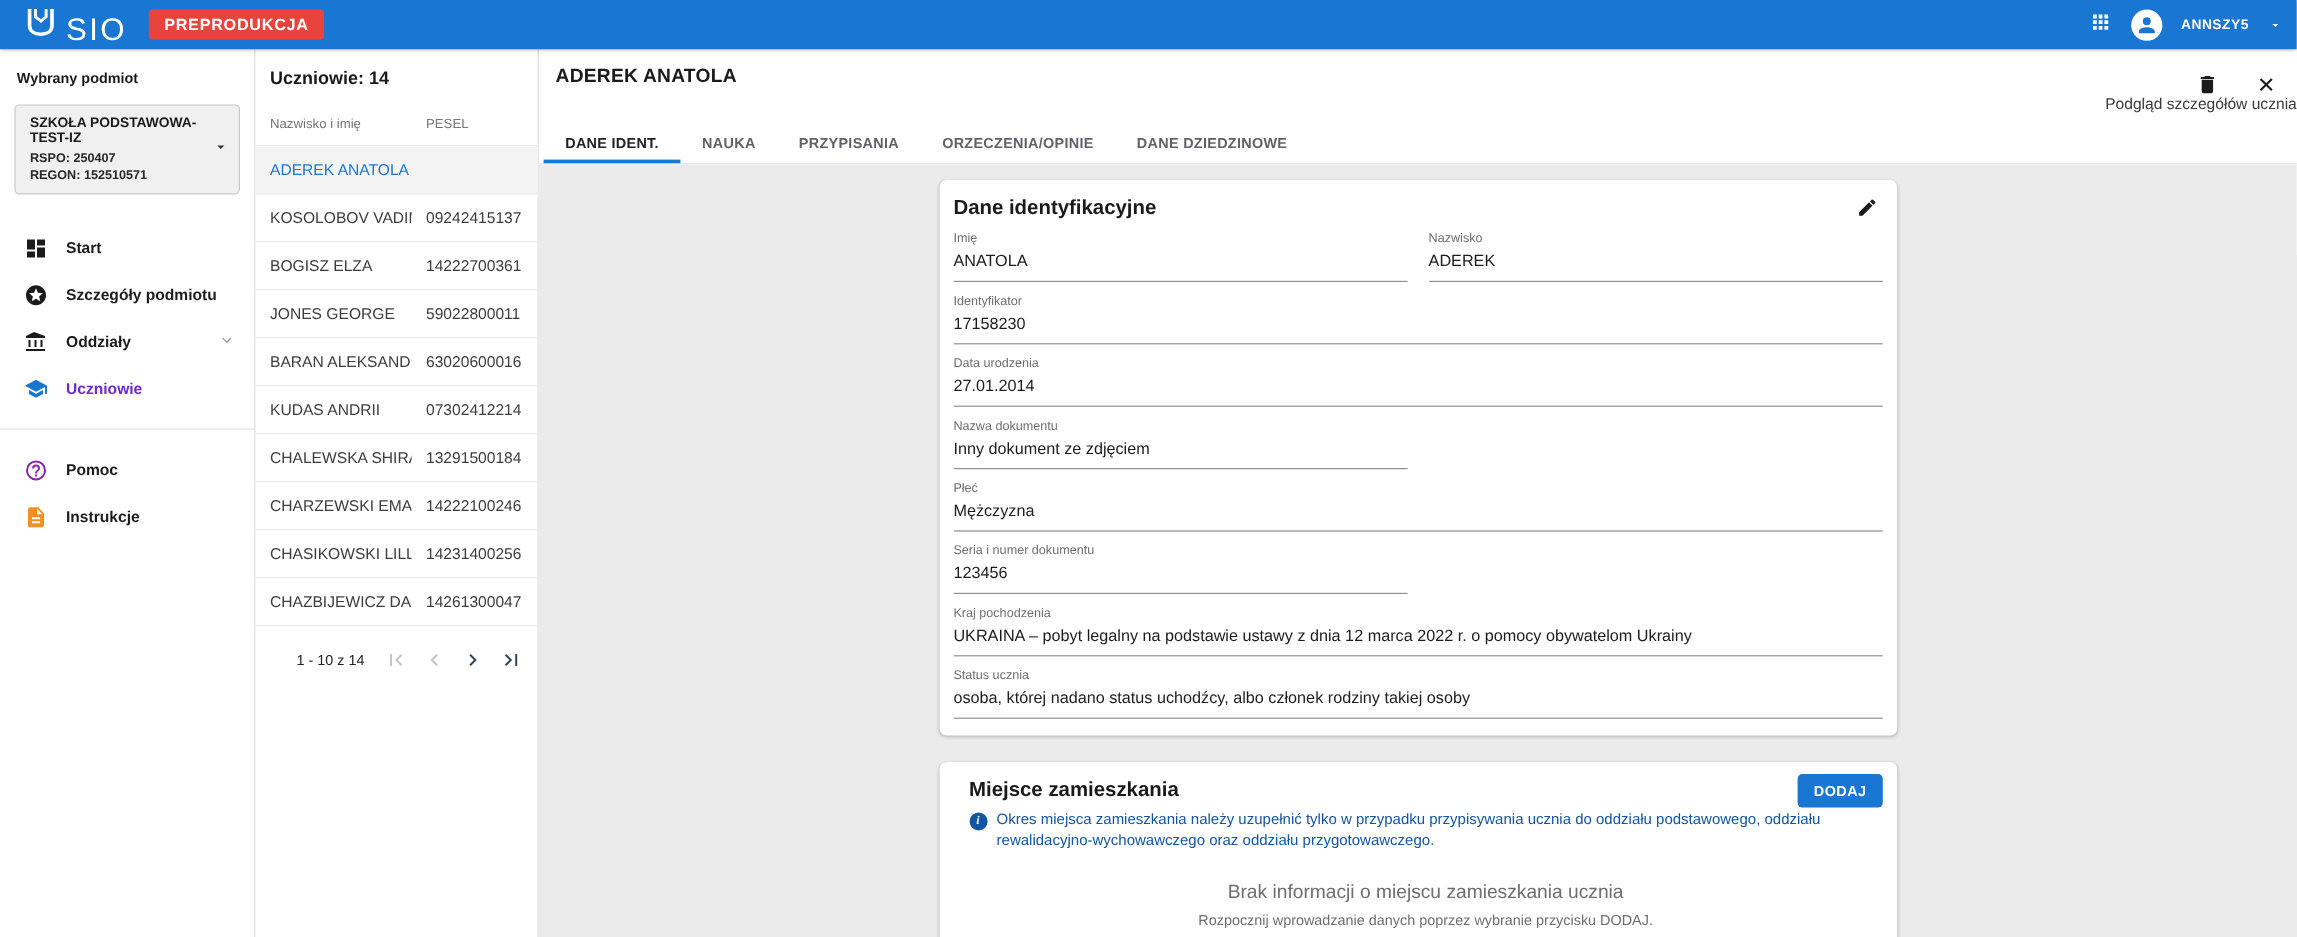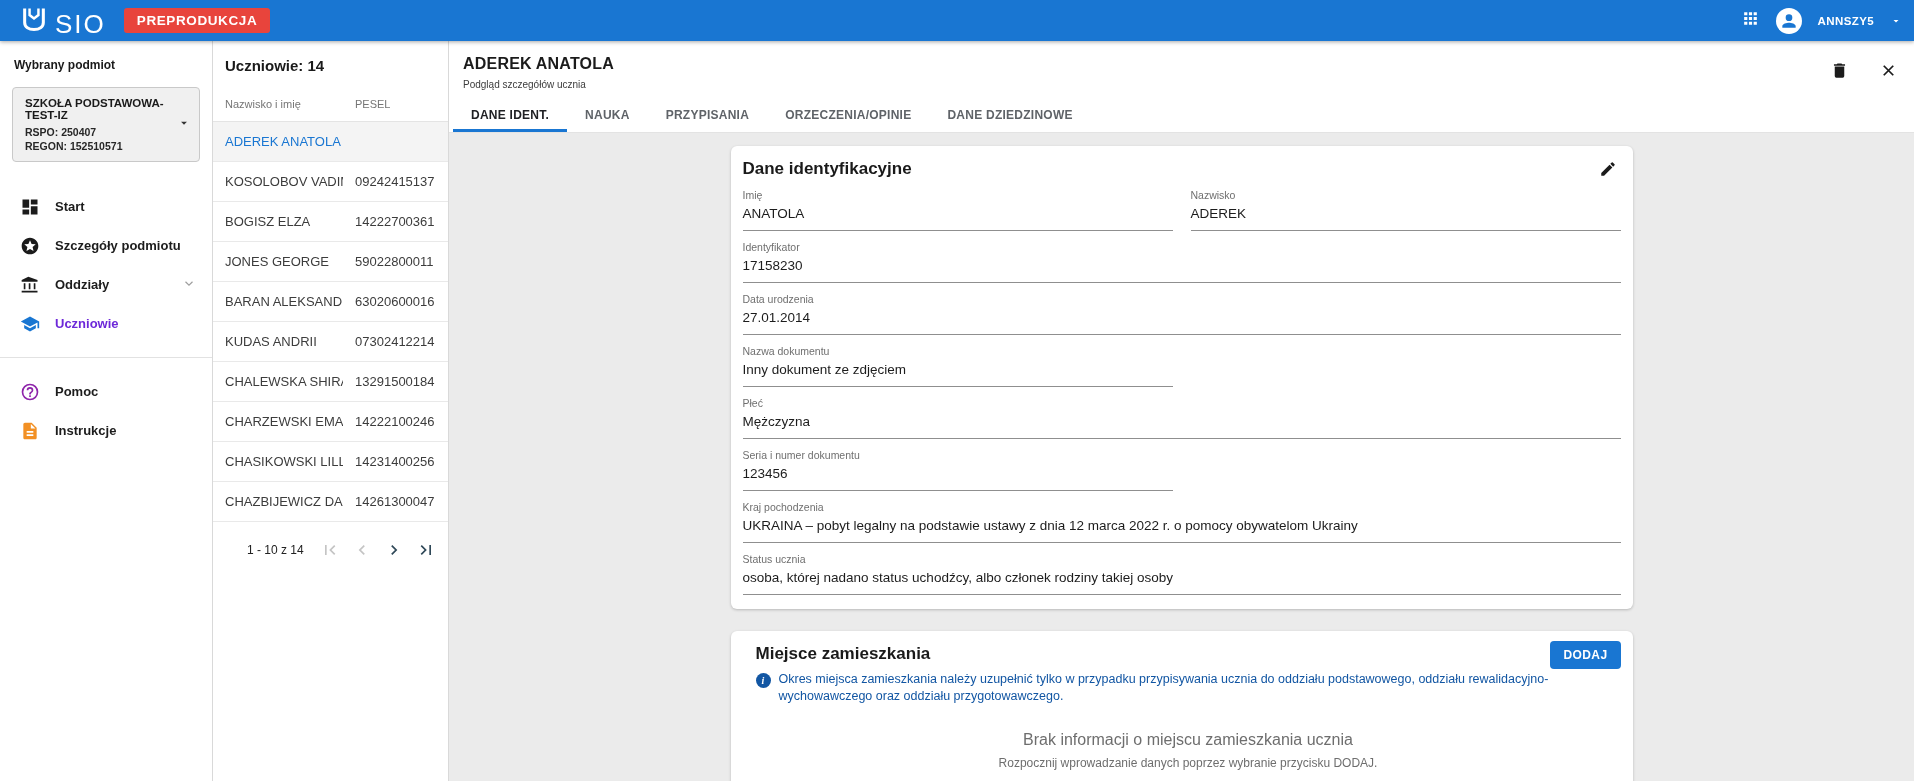--- a/index.html
+++ b/index.html
@@ -59,31 +59,31 @@
   .page-btn { width:24px; height:24px; border:none; background:transparent; margin-left:8px;
     display:flex; align-items:center; justify-content:center; cursor:pointer; padding:0; }
   .page-btn:first-of-type { margin-left:14px; }
   .page-btn.disabled { color:#c4c4c4; cursor:default; }
   .page-btn.enabled { color:#2f4858; }
 
   
   .detail-panel { flex:1; display:flex; flex-direction:column; min-width:0; background:#fff; }
   .detail-header { position:relative; padding:14px 0 0 14px; }
   .detail-title { font-size:16px; font-weight:700; color:#1b1b1b; letter-spacing:.2px; }
-  .detail-subtitle { margin-top:6px; font-size:10px; color:#3c3c3c; }
+  .detail-subtitle { margin-top:6px; font-size:13px; color:#3c3c3c;text-align:right; }
   .detail-actions { position:absolute; top:20px; right:16px; display:flex; gap:30px; color:#1b1b1b; }
   .icon-btn { background:none; border:none; padding:0; cursor:pointer; color:#1b1b1b; }
   .tabbar { margin-top:10px; display:flex; padding-left:4px; border-bottom:1px solid #e3e3e3; }
   .tab { height:32px; padding:0 18px; display:flex; align-items:center; font-size:12px;
     letter-spacing:.25px; color:#5f6368; font-weight:600; border-bottom:3px solid transparent;
     cursor:pointer; white-space:nowrap; }
   .tab.active { color:#202124; border-bottom-color:#1976d2; }
 
   .detail-body { flex:1; background:#ebebeb; overflow:hidden; padding-top:13px; }
-  .card { width:902px; margin:0 auto; background:#fff; border-radius:6px;
+  .card { width:798px; margin:0 auto; background:#fff; border-radius:6px;
     box-shadow:0 1px 3px rgba(0,0,0,.22); position:relative; }
   .card + .card { margin-top:22px;padding-left:13px; }
   .card-title { padding:13px 12px 0 12px; font-size:17px; font-weight:700; color:#1a1a1a; }
   .edit-btn { position:absolute; right:16px; top:14px; }
 
   .fields { display:grid; grid-template-columns:1fr 1fr; column-gap:18px;
     padding:0 12px 14px 12px; }
   .field { margin-top:10px; border-bottom:1px solid #8f8f8f; padding-bottom:8px; }
   .field.full { grid-column:1 / -1; }
   .flabel { font-size:10.5px; color:#6f6f6f; }

